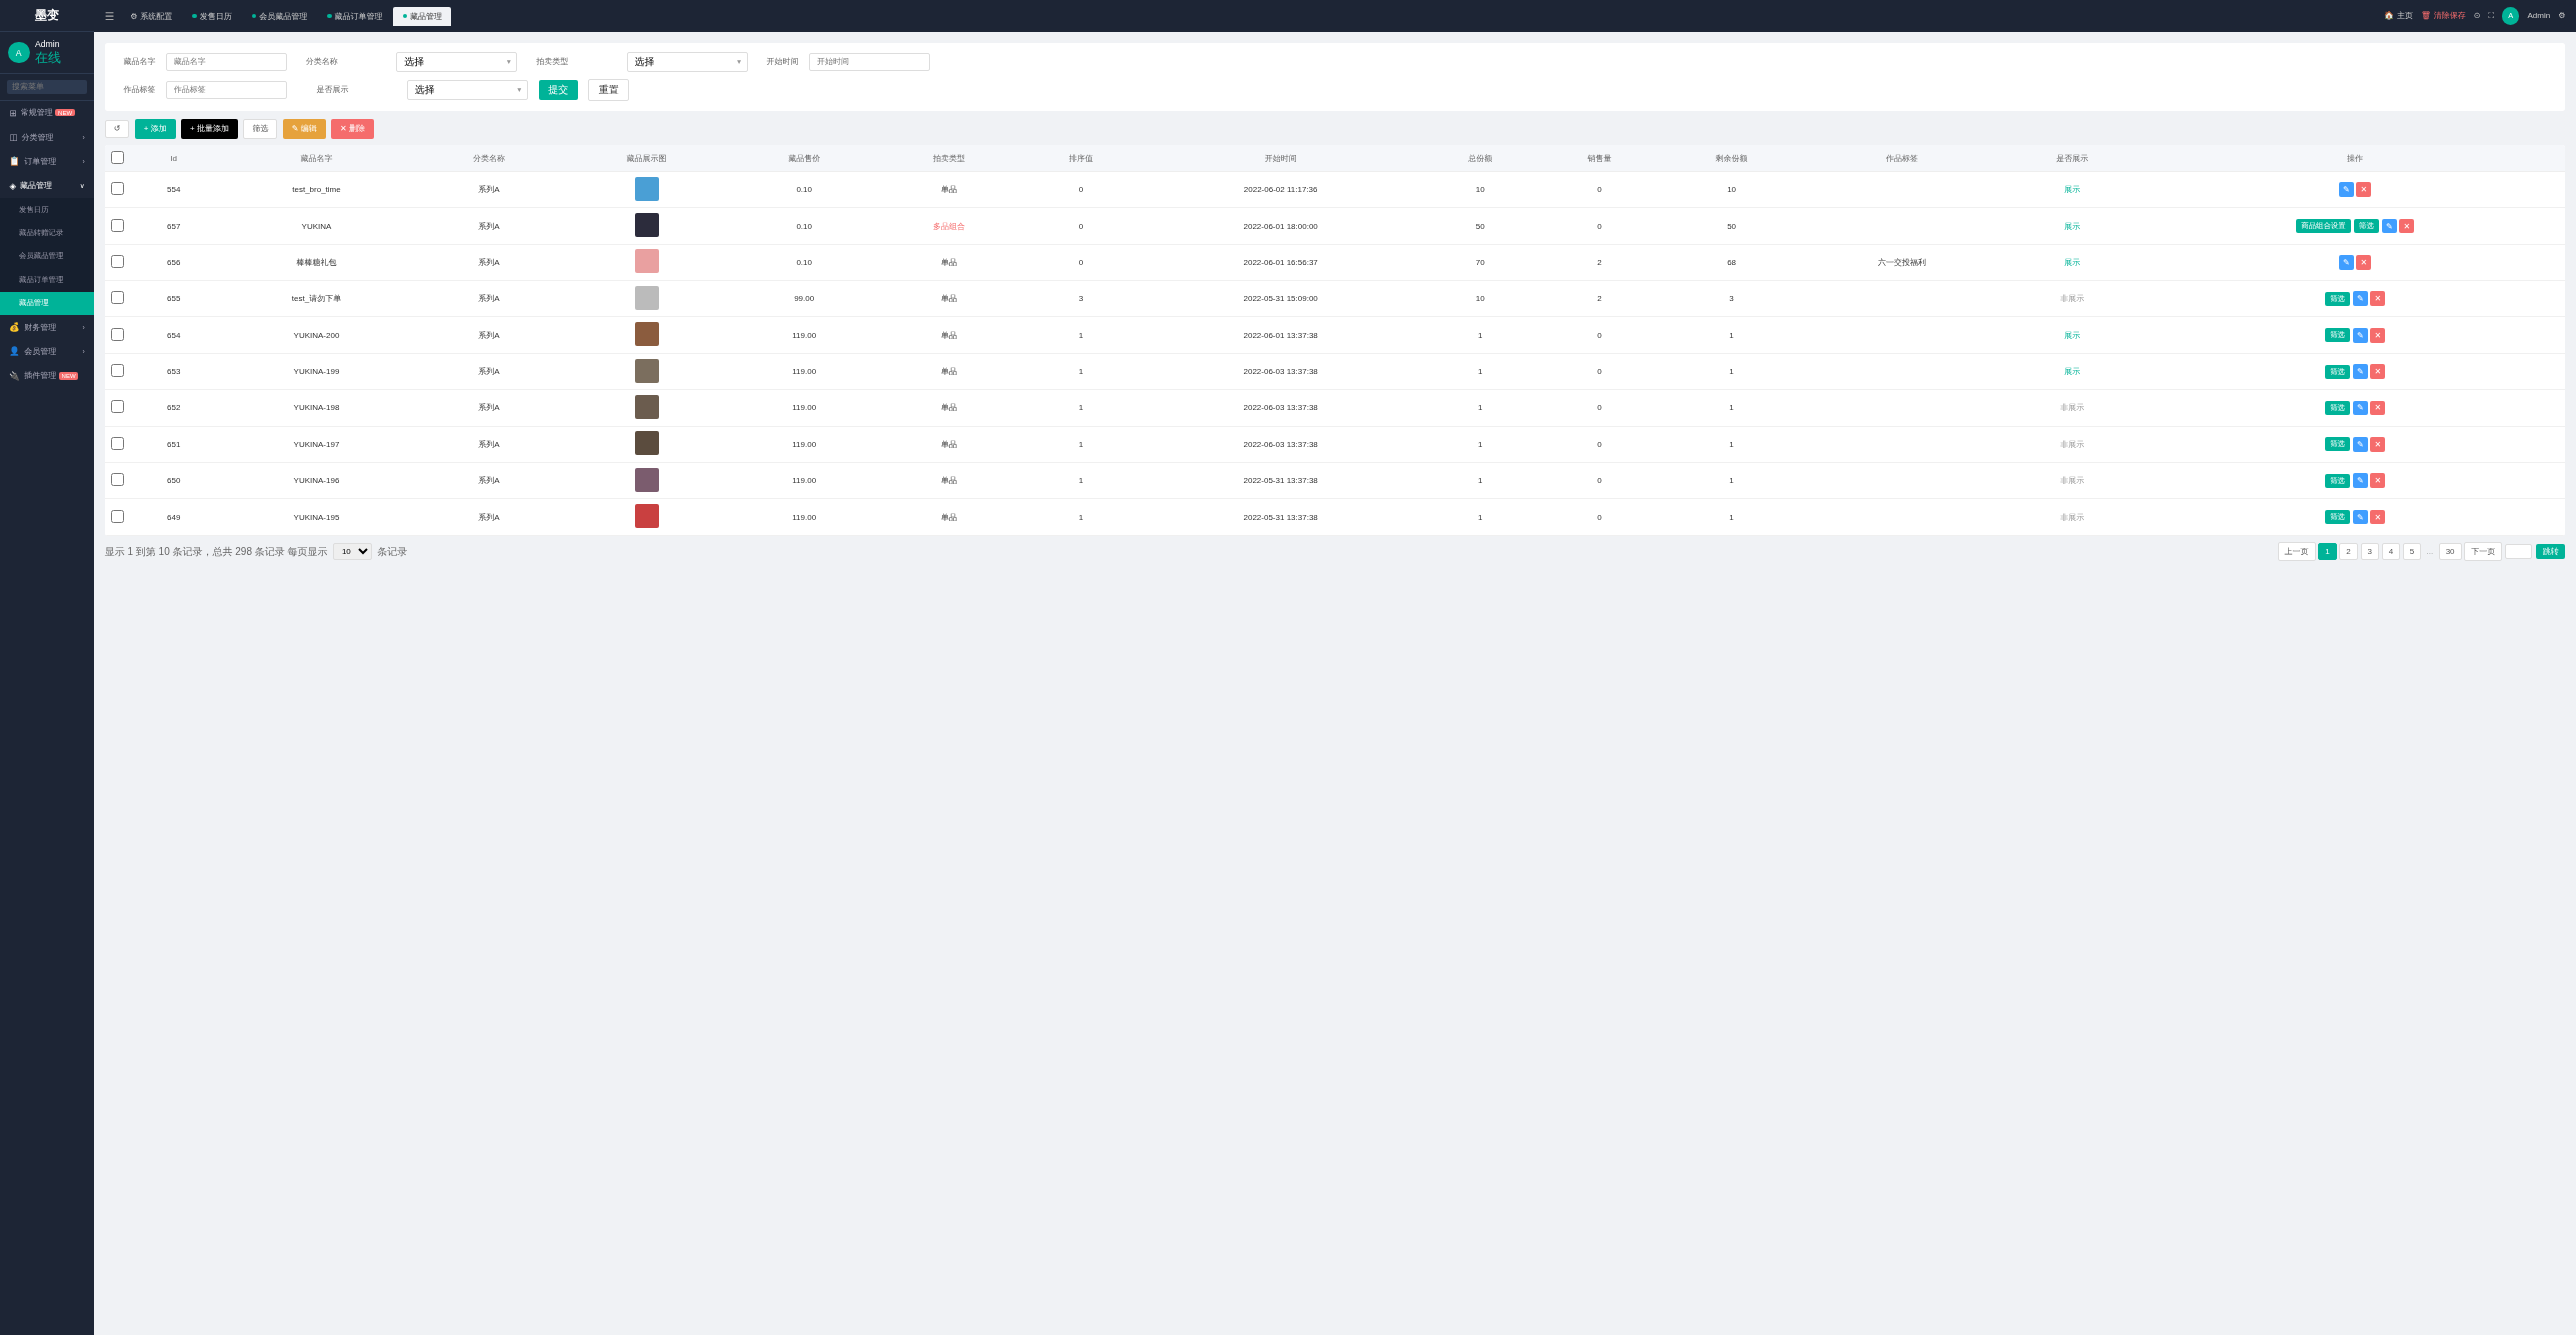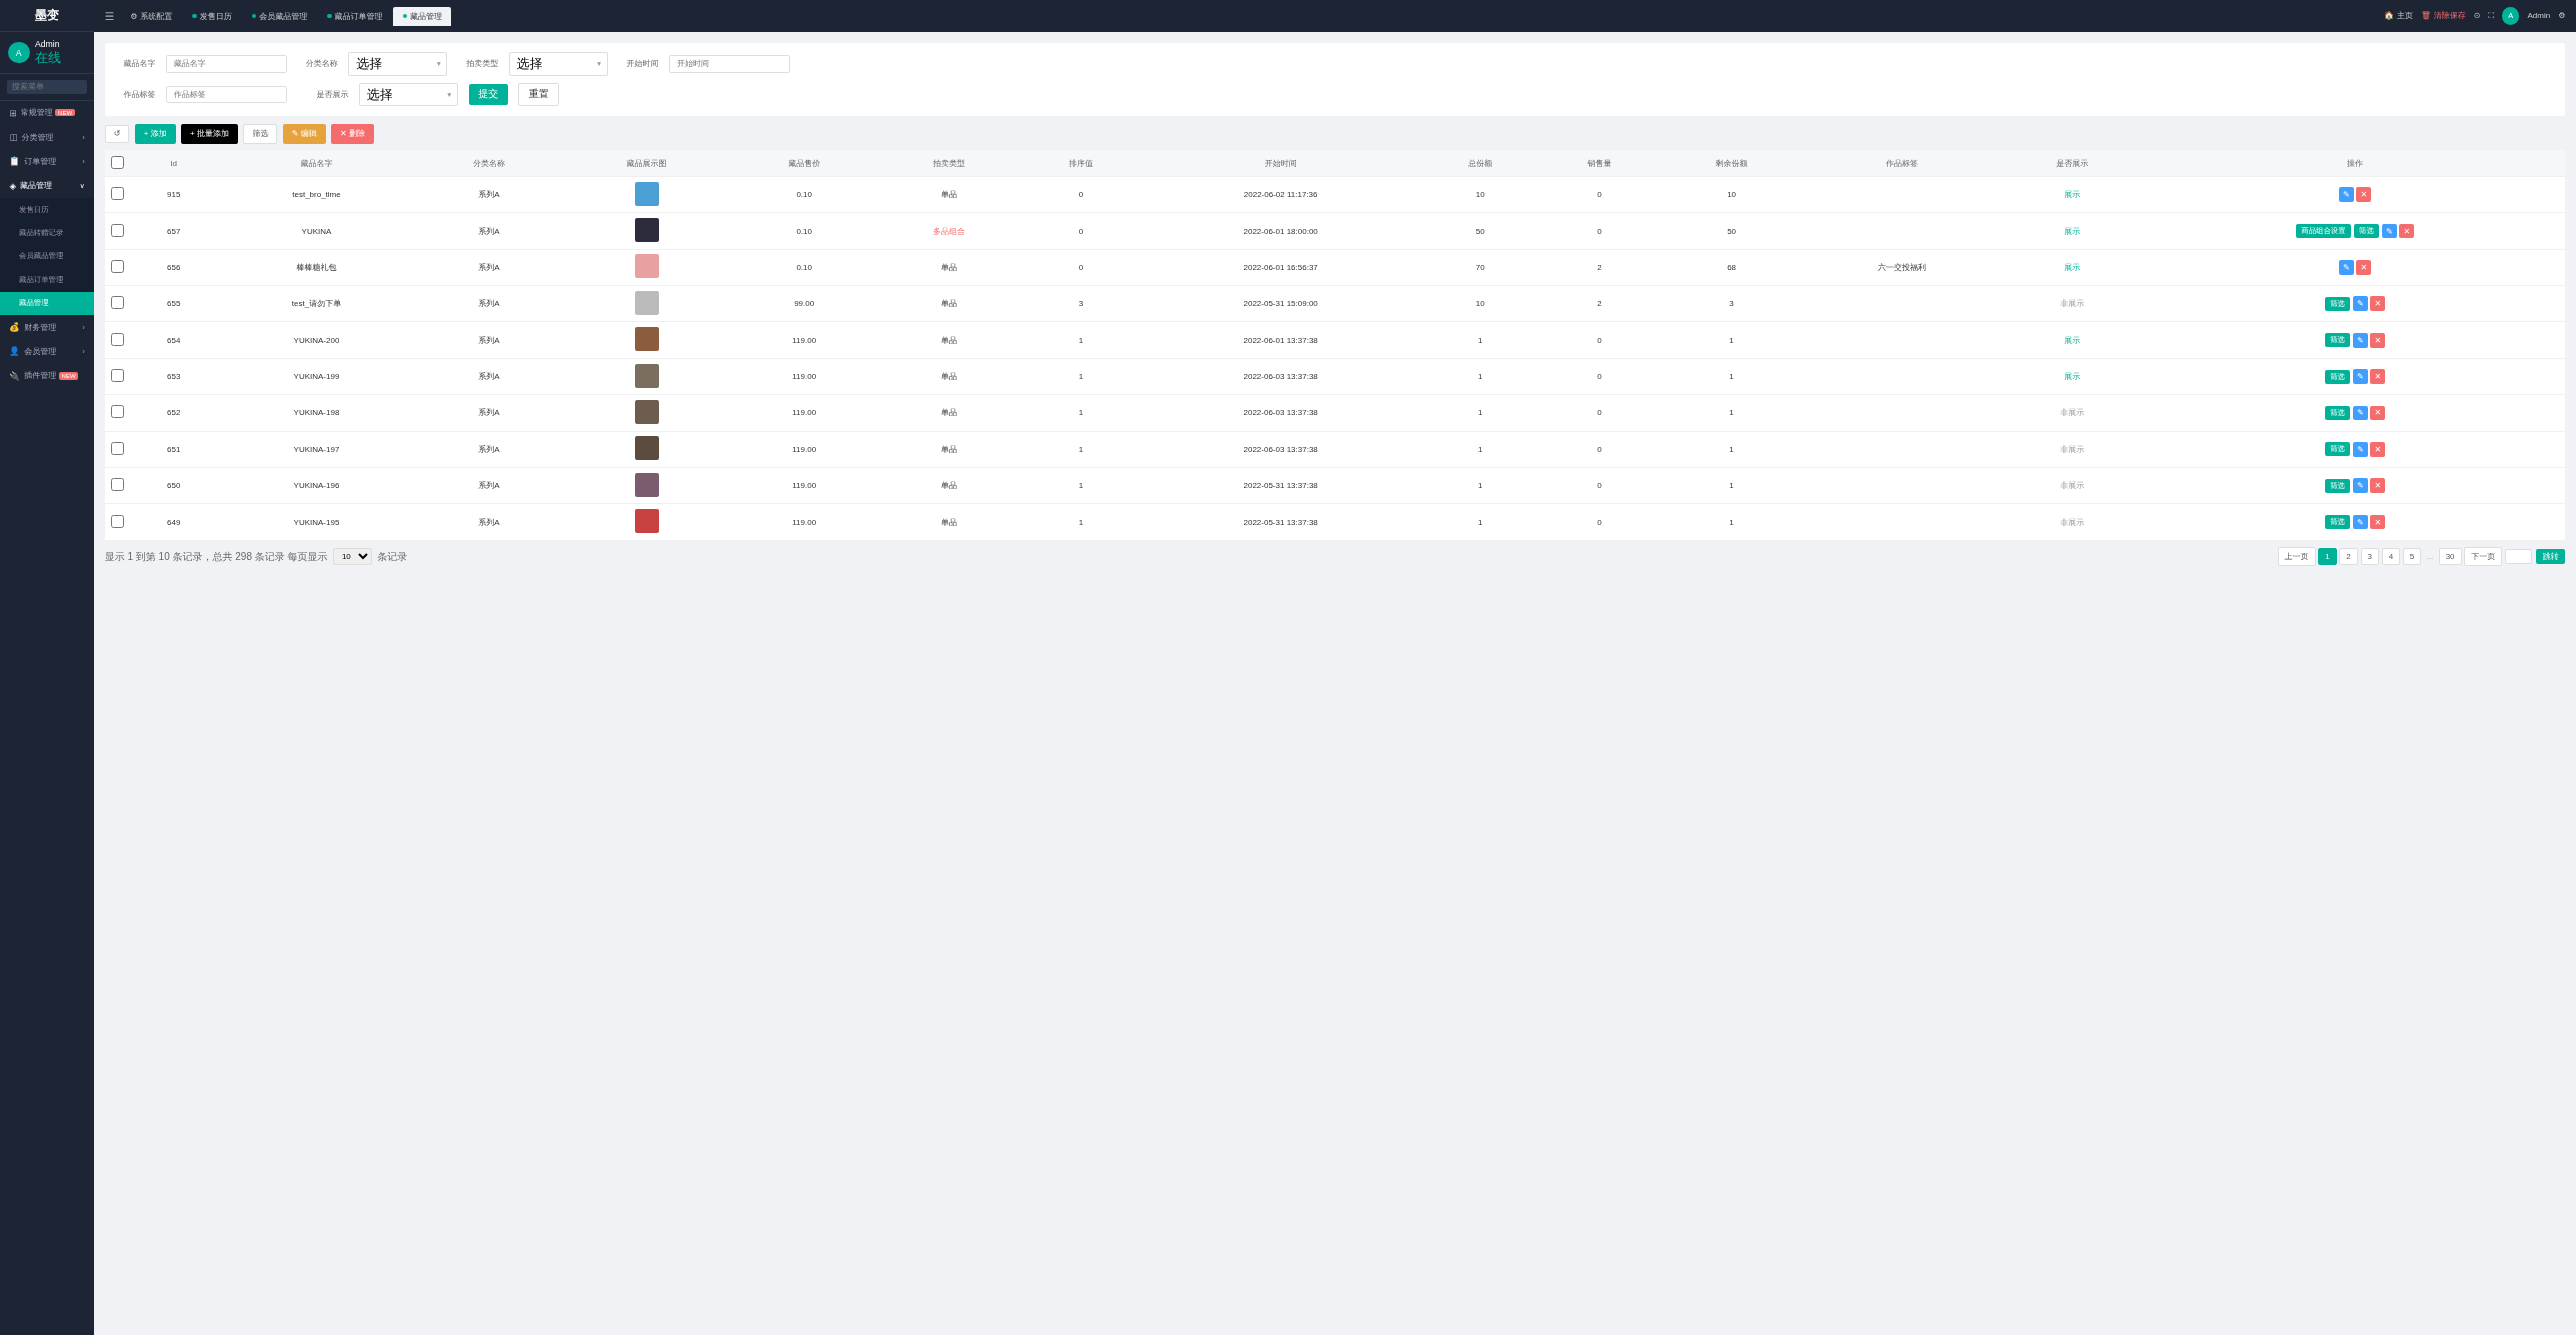--- a/index.html
+++ b/index.html
@@ -81,21 +81,21 @@
     .page-btn { padding: 2.7px 6px; border: 0.7px solid #ddd; border-radius: 2px; background: #fff; color: #555; font-size: 8px; cursor: pointer; }
     .page-btn.active { background: #00b398; color: #fff; border-color: #00b398; }
     .page-btn.nav { background: #fff; }
     .page-ellipsis { color: #999; padding: 0 2.7px; }
     .page-size-select { font-size: 8px; border: 0.7px solid #ddd; border-radius: 2px; padding: 2px 4px; }
     .jump-wrap { display: flex; align-items: center; gap: 4px; font-size: 8px; color: #666; }
     .jump-input { width: 27px; border: 0.7px solid #ddd; border-radius: 2px; padding: 2px 4px; text-align: center; font-size: 8px; }
     .jump-btn { padding: 2px 6.7px; background: #00b398; color: #fff; border: none; border-radius: 2px; font-size: 8px; cursor: pointer; }
 
     .select-wrap { position: relative; display: inline-flex; align-items: center; }
-    .select-wrap select { appearance: none; -webkit-appearance: none; padding-right: 13.4px; border: 0.7px solid #ddd; border-radius: 2px; padding: 3.4px 16px 3.4px 6.7px; font-size: 13px; background: #fff; width: 99px; outline: none; cursor: pointer; }
+    .select-wrap select { appearance: none; -webkit-appearance: none; padding-right: 13.4px; border: 0.7px solid #ddd; border-radius: 2px; padding: 3.4px 16px 3.4px 6.7px; font-size: 10px; background: #fff; width: 121px; outline: none; cursor: pointer; margin-left: 48px; }
     .select-arrow { position: absolute; right: 5.4px; pointer-events: none; color: #999; font-size: 6.7px; }
   </style>
 </head>
 <body>
 
 <div class="sidebar">
   <div class="sidebar-logo">墨变</div>
   <div class="sidebar-user">
     <div class="sidebar-avatar">A</div>
     <div class="sidebar-user-info">
@@ -274,21 +274,21 @@
             <th>销售量</th>
             <th>剩余份额</th>
             <th>作品标签</th>
             <th>是否展示</th>
             <th>操作</th>
           </tr>
         </thead>
         <tbody id="table-body">
         <tr>
     <td class="checkbox-cell"><input type="checkbox" style=""></td>
-    <td>915</td>
+    <td>554</td>
     <td>test_bro_time</td>
     <td>系列A</td>
     <td><div style="width:24px;height:24px;background:#4a9fd5;border-radius:2px;display:inline-block;"></div></td>
     <td>0.10</td>
     <td style="">单品</td>
     <td>0</td>
     <td>2022-06-02 11:17:36</td>
     <td>10</td>
     <td>0</td>
     <td>10</td>

